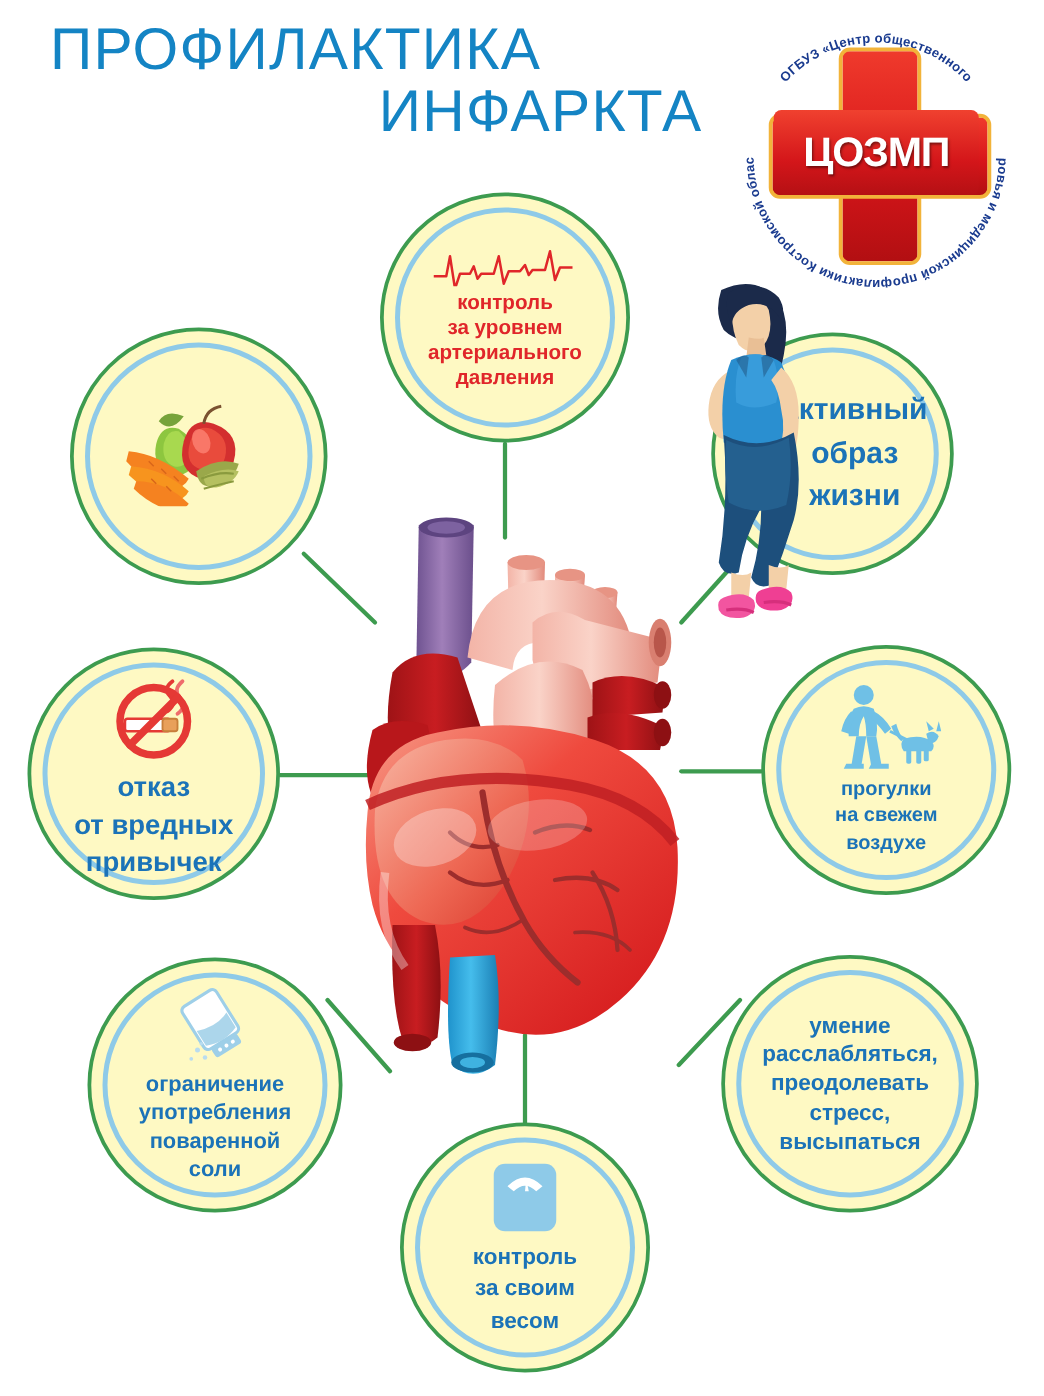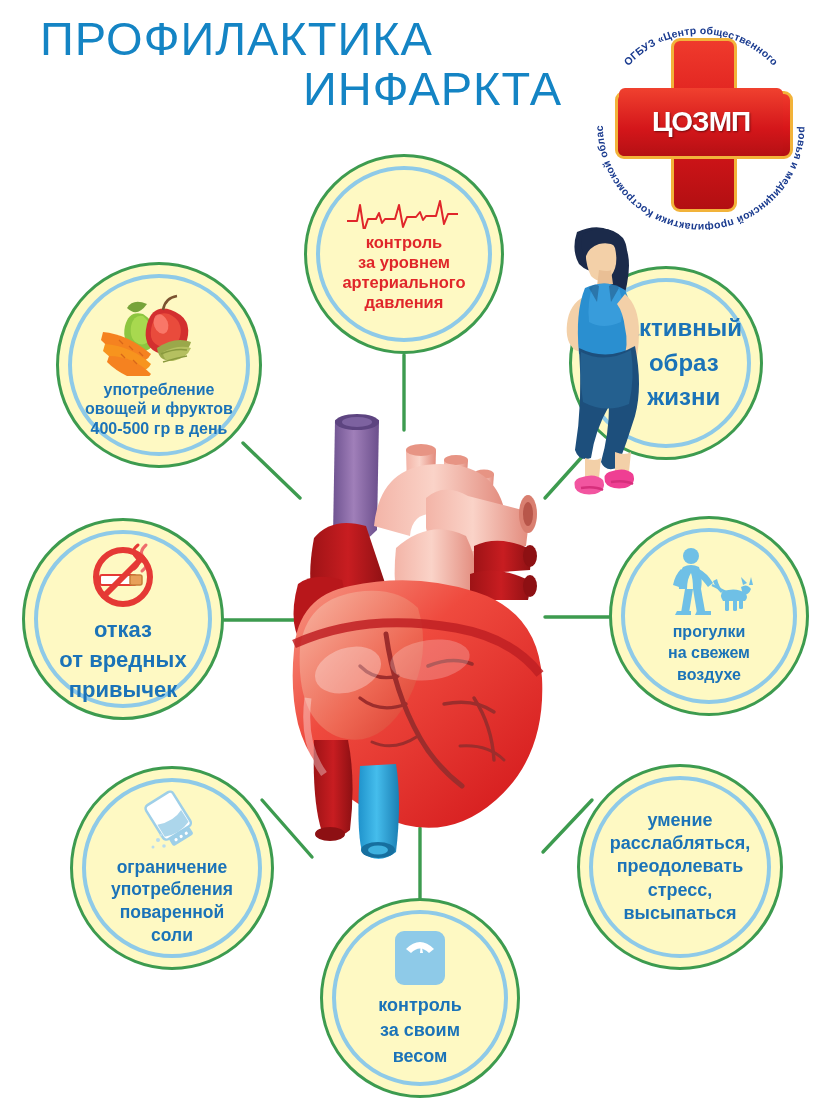--- a/index.html
+++ b/index.html
@@ -36,21 +36,21 @@
   }
   .cross .bar.v{left:56px;top:0;width:60px;height:168px;}
   .cross .bar.h{left:0;top:53px;width:172px;height:62px;}
   .cross .inner{
     position:absolute;left:4px;top:50px;width:164px;height:68px;
     background:linear-gradient(180deg,#f0412f 0%,#d4161a 60%,#b51014 100%);
     border-radius:6px;
   }
   .cross .label{
     position:absolute;left:0;top:55px;width:172px;text-align:center;
-    color:#ffffff;font-weight:bold;font-size:28px;letter-spacing:-1px;
+    color:#ffffff;font-weight:bold;font-size:33px;letter-spacing:-1px;
     text-shadow:1px 1px 2px rgba(0,0,0,.45);line-height:58px;
   }
 
   
   .spokes{position:absolute;left:0;top:0;width:835px;height:1117px;}
 
   
   .bubble{
     position:absolute;border-radius:50%;
     border:3.5px solid #3d9b4f;background:#fef9c3;
@@ -288,23 +288,20 @@
           </g>
         </g>
 
         <path d="M58,56 q18,-12 34,-6 q-4,14 -20,18 q-12,2 -14,-12z" fill="#9aa84a"></path>
         <path d="M64,60 q16,-8 28,-4 q-4,10 -18,13 q-10,1 -10,-9z" fill="#b5c060"></path>
         <g stroke="#8a9a3e" stroke-width="1.6" fill="none">
           <path d="M62,62 q14,-6 26,-4"></path>
             <path d="M64,70 q14,-4 24,-6"></path>
         </g>
       </svg>
-      <div class="cap">употребление
-овощей и фруктов
-400-500 гр в день</div>
     </div>
   </div>
 
   <div class="bubble" id="b-active">
     <div class="inner-ring"></div>
     <div class="content">
       <div class="cap">активный
 образ
 жизни</div>
     </div>

